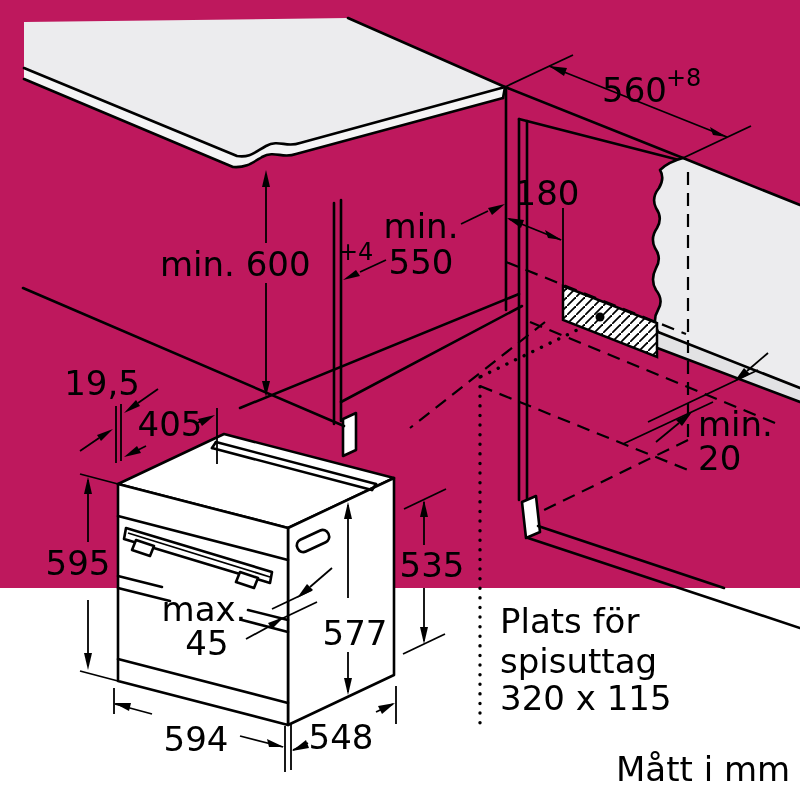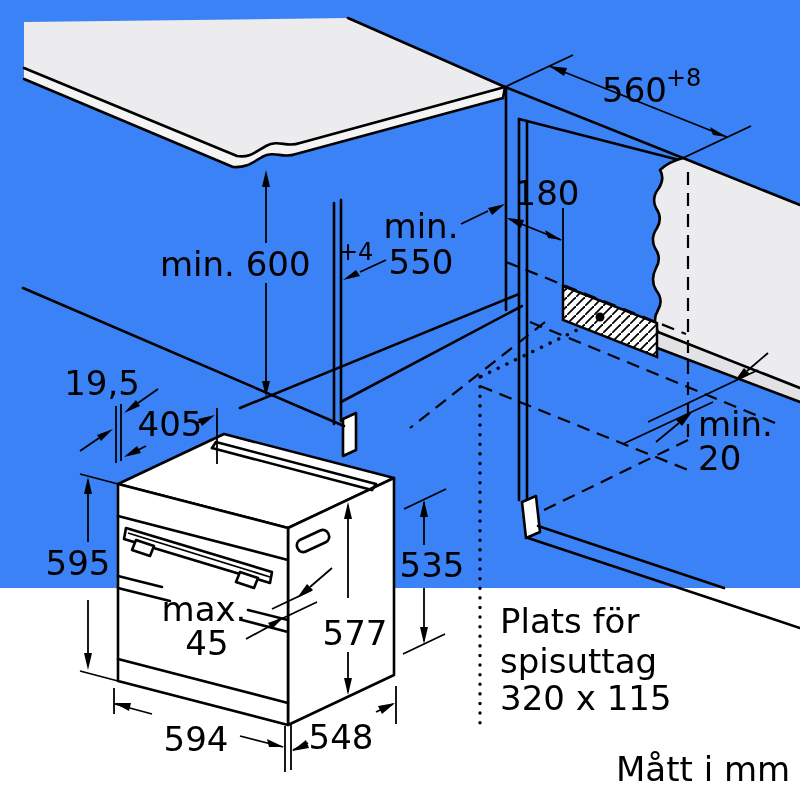--- a/index.html
+++ b/index.html
@@ -1,16 +1,16 @@
 <!DOCTYPE html>
 <html><head>
 <meta charset="utf-8">
 <style>
   html,body{margin:0;padding:0;background:#fff;width:800px;height:800px;overflow:hidden;}
-  #stage{width:800px;height:588px;position:relative;background:#3b82f6;}
+  #stage{width:800px;height:588px;position:relative;background:#be185d;}
   svg{display:block;}
   text{font-family:"DejaVu Sans","Liberation Sans",sans-serif;fill:#000;}
   .dim-label{font-size:34px;}
   .sup-label{font-size:24px;}
   .struct{stroke:#000;stroke-width:2.6;fill:none;stroke-linecap:round;stroke-linejoin:round;}
   .thin{stroke:#000;stroke-width:1.8;fill:none;stroke-linecap:butt;}
   .dashline{stroke:#000;stroke-width:2.2;fill:none;stroke-dasharray:13 8;}
   .dotline{stroke:#000;stroke-width:3.4;fill:none;stroke-dasharray:0.1 9.5;stroke-linecap:round;}
   .arrow{fill:#000;stroke:none;}
   .whitefill{fill:#ffffff;}

